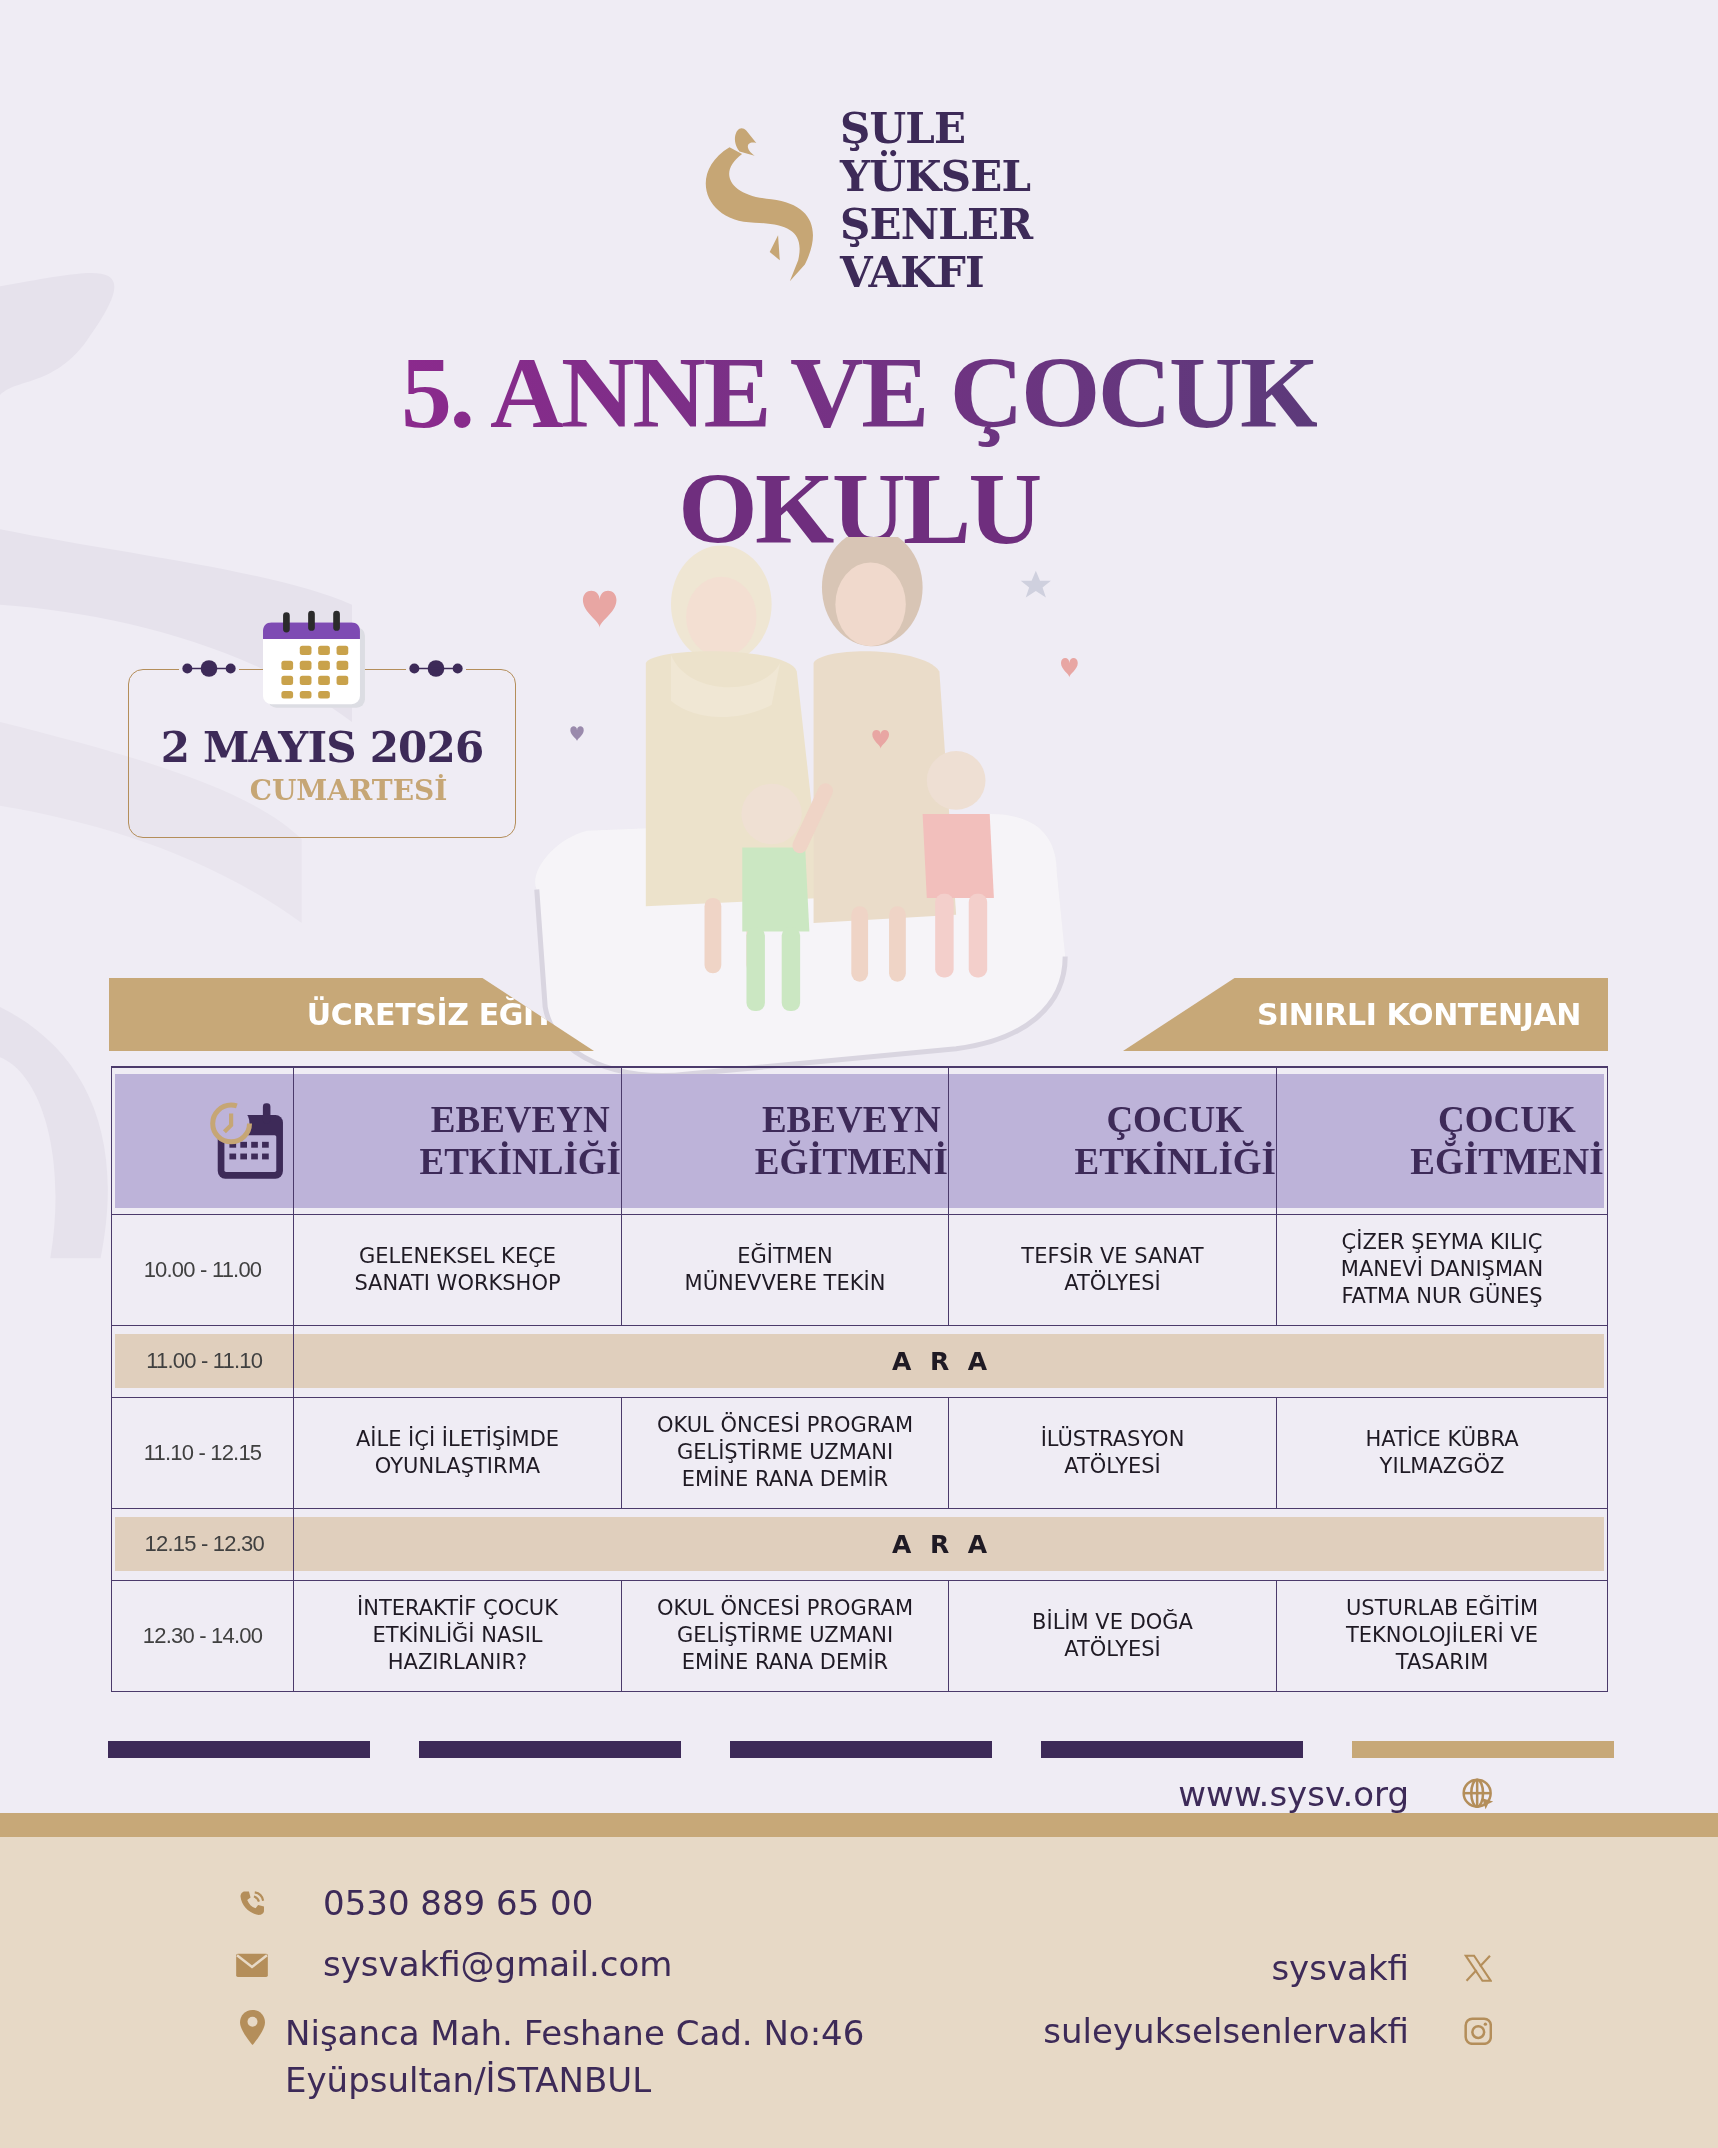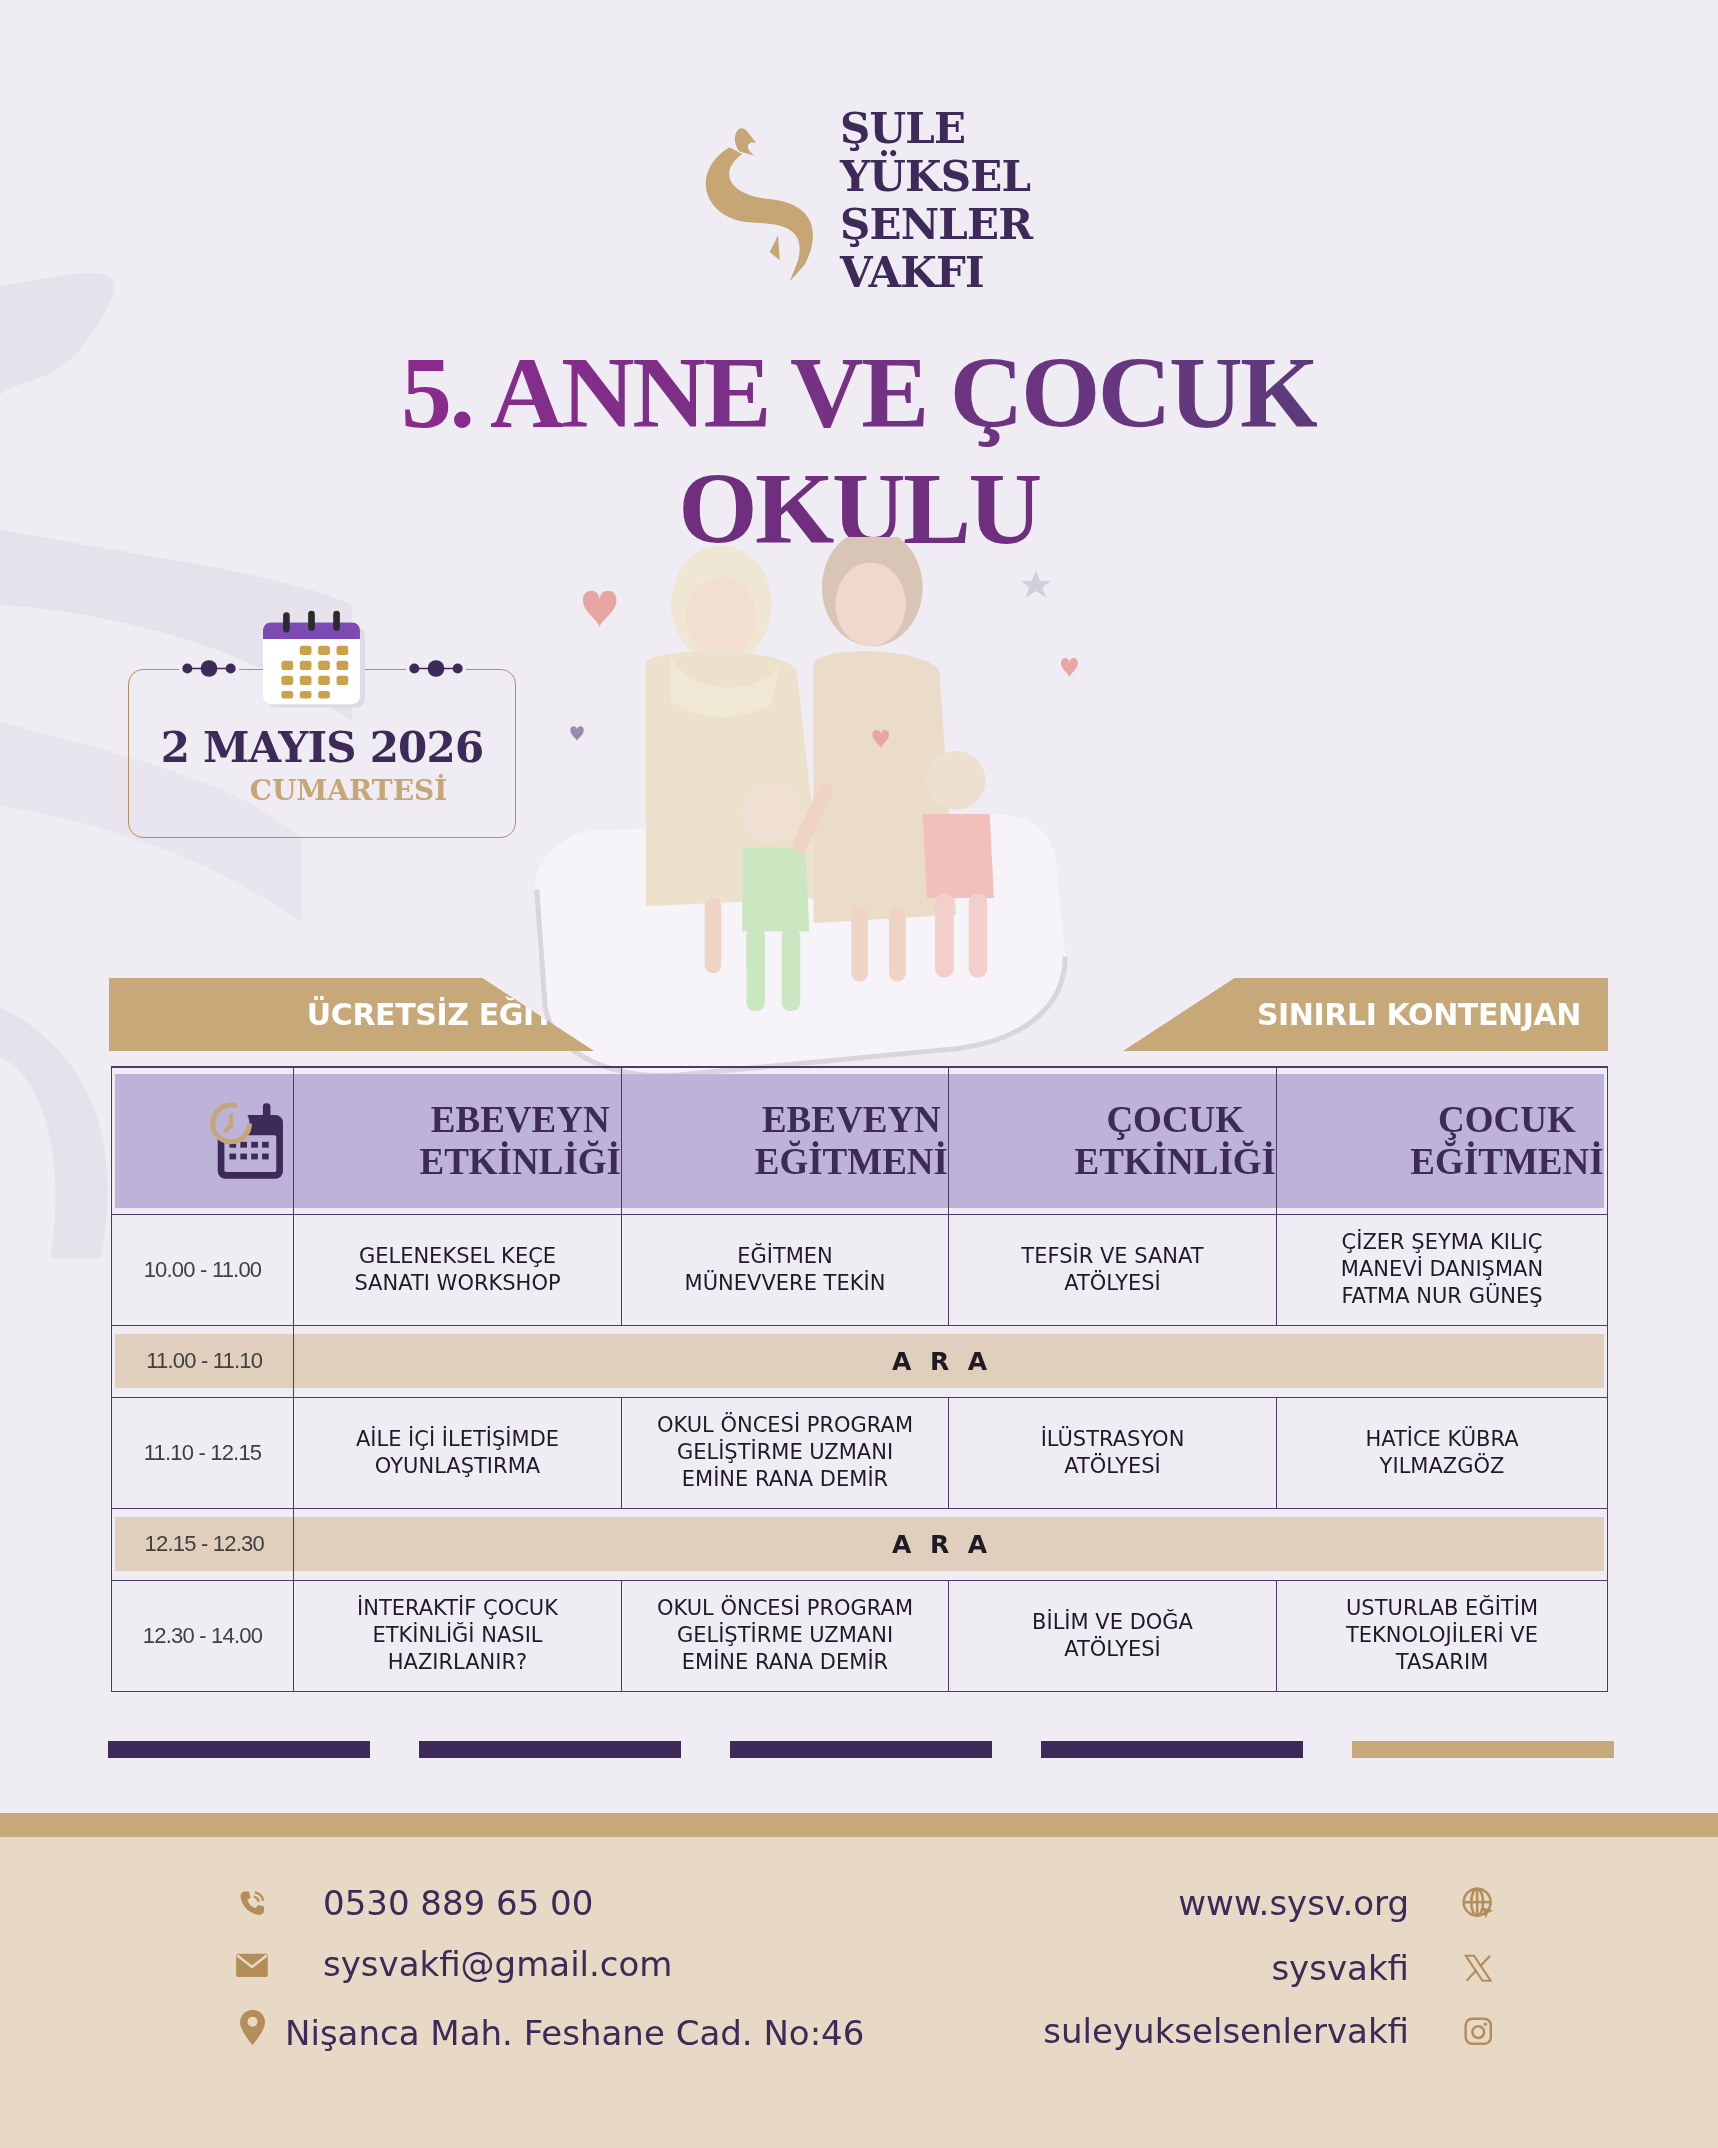--- a/index.html
+++ b/index.html
@@ -402,23 +402,24 @@
 <div class="contact contact-left" style="left:235px; top:2010px;">
   <span class="ic">
     <svg width="25" height="35" viewBox="0 0 30 42">
         <path d="M15 0 C6 0 0 7 0 15 C0 25 15 42 15 42 C15 42 30 25 30 15 C30 7 24 0 15 0 Z" fill="#b48e5a"></path>
         <circle cx="15" cy="14" r="6" fill="#e7d9c6"></circle>
       </svg>
   </span>
 </div>
 <div class="addr">
   <div>Nişanca Mah. Feshane Cad. No:46</div>
-</div>
-
-<div class="contact contact-right" style="right:223px; top:1883px;">
+  <div>Eyüpsultan/İSTANBUL</div>
+</div>
+
+<div class="contact contact-right" style="right:223px; top:1774px;">
   <span>www.sysv.org</span>
   <span class="ic">
     <svg width="32" height="32" viewBox="0 0 38 38">
         <circle cx="18" cy="18" r="16" fill="none" stroke="#b48e5a" stroke-width="3"></circle>
         <ellipse cx="18" cy="18" rx="7" ry="16" fill="none" stroke="#b48e5a" stroke-width="3"></ellipse>
         <line x1="2" y1="18" x2="34" y2="18" stroke="#b48e5a" stroke-width="3"></line>
         <line x1="18" y1="2" x2="18" y2="34" stroke="#b48e5a" stroke-width="3"></line>
         <polygon points="24,24 37,28 31,31 28,37" fill="#b48e5a"></polygon>
       </svg>
   </span>

